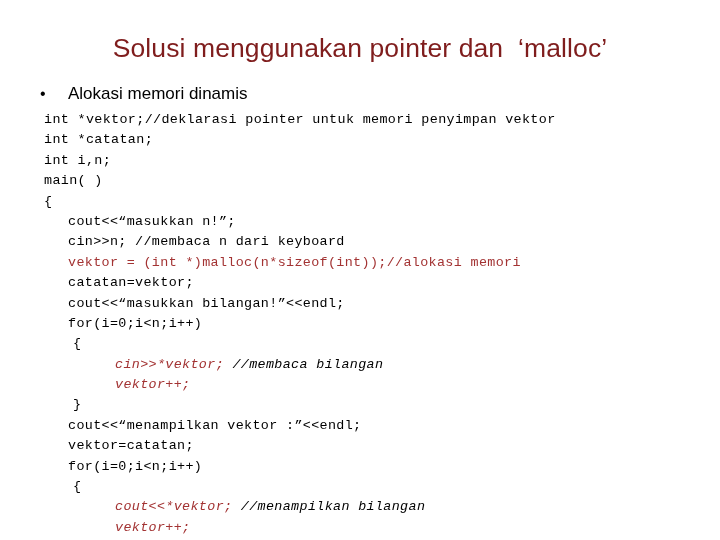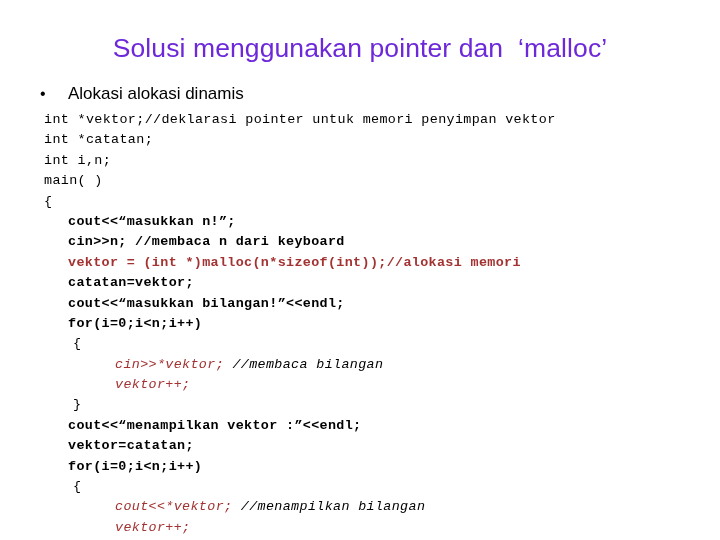--- a/index.html
+++ b/index.html
@@ -24,21 +24,21 @@
   
   .slide-title {
     position: absolute;
     left: 0;
     top: 34px;
     width: 720px;
     text-align: center;
     font-family: "Liberation Sans", sans-serif;
     font-size: 26.5px;
     font-weight: 400;
-    color: #6d28d9;
+    color: #7f1d1d;
     letter-spacing: 0.1px;
     white-space: pre;
     line-height: 1.1;
   }
 
   
   .bullet-row {
     position: absolute;
     left: 40px;
     top: 84px;
@@ -74,31 +74,31 @@
   }
   .code-line {
     height: 20.4px;
     white-space: pre;
     letter-spacing: 0.35px;
   }
 
   .seg { white-space: pre; }
 
   .ind-0 { padding-left: 0px; }
-  .ind-1 { padding-left: 24px; font-weight: bold; }
+  .ind-1 { padding-left: 24px; }
   .ind-2 { padding-left: 29px; }
   .ind-3 { padding-left: 71px; font-style: italic; }
 </style>
 </head>
 <body>
 
 <div class="slide">
 
   <div class="slide-title">Solusi menggunakan pointer dan  ‘malloc’</div>
 
   <div class="bullet-row">
     <span class="bullet-mark">•</span>
-    <span class="bullet-text">Alokasi alokasi dinamis</span>
+    <span class="bullet-text">Alokasi memori dinamis</span>
   </div>
 
   <div class="code-block" id="code-block"><div class="code-line ind-0"><span class="seg" style="color: rgb(0, 0, 0);">int *vektor;//deklarasi pointer untuk memori penyimpan vektor</span></div><div class="code-line ind-0"><span class="seg" style="color: rgb(0, 0, 0);">int *catatan;</span></div><div class="code-line ind-0"><span class="seg" style="color: rgb(0, 0, 0);">int i,n;</span></div><div class="code-line ind-0"><span class="seg" style="color: rgb(0, 0, 0);">main( )</span></div><div class="code-line ind-0"><span class="seg" style="color: rgb(0, 0, 0);">{</span></div><div class="code-line ind-1"><span class="seg" style="color: rgb(0, 0, 0);">cout&lt;&lt;“masukkan n!”;</span></div><div class="code-line ind-1"><span class="seg" style="color: rgb(0, 0, 0);">cin&gt;&gt;n; //membaca n dari keyboard</span></div><div class="code-line ind-1"><span class="seg" style="color: rgb(163, 51, 51);">vektor = (int *)malloc(n*sizeof(int));//alokasi memori</span></div><div class="code-line ind-1"><span class="seg" style="color: rgb(0, 0, 0);">catatan=vektor;</span></div><div class="code-line ind-1"><span class="seg" style="color: rgb(0, 0, 0);">cout&lt;&lt;“masukkan bilangan!”&lt;&lt;endl;</span></div><div class="code-line ind-1"><span class="seg" style="color: rgb(0, 0, 0);">for(i=0;i&lt;n;i++)</span></div><div class="code-line ind-2"><span class="seg" style="color: rgb(0, 0, 0);">{</span></div><div class="code-line ind-3"><span class="seg" style="color: rgb(163, 51, 51);">cin&gt;&gt;*vektor;</span><span class="seg" style="color: rgb(0, 0, 0);"> //membaca bilangan</span></div><div class="code-line ind-3"><span class="seg" style="color: rgb(163, 51, 51);">vektor++;</span></div><div class="code-line ind-2"><span class="seg" style="color: rgb(0, 0, 0);">}</span></div><div class="code-line ind-1"><span class="seg" style="color: rgb(0, 0, 0);">cout&lt;&lt;“menampilkan vektor :”&lt;&lt;endl;</span></div><div class="code-line ind-1"><span class="seg" style="color: rgb(0, 0, 0);">vektor=catatan;</span></div><div class="code-line ind-1"><span class="seg" style="color: rgb(0, 0, 0);">for(i=0;i&lt;n;i++)</span></div><div class="code-line ind-2"><span class="seg" style="color: rgb(0, 0, 0);">{</span></div><div class="code-line ind-3"><span class="seg" style="color: rgb(163, 51, 51);">cout&lt;&lt;*vektor;</span><span class="seg" style="color: rgb(0, 0, 0);"> //menampilkan bilangan</span></div><div class="code-line ind-3"><span class="seg" style="color: rgb(163, 51, 51);">vektor++;</span></div><div class="code-line ind-2"></div></div>
 
 </div>
 
 </body></html>

